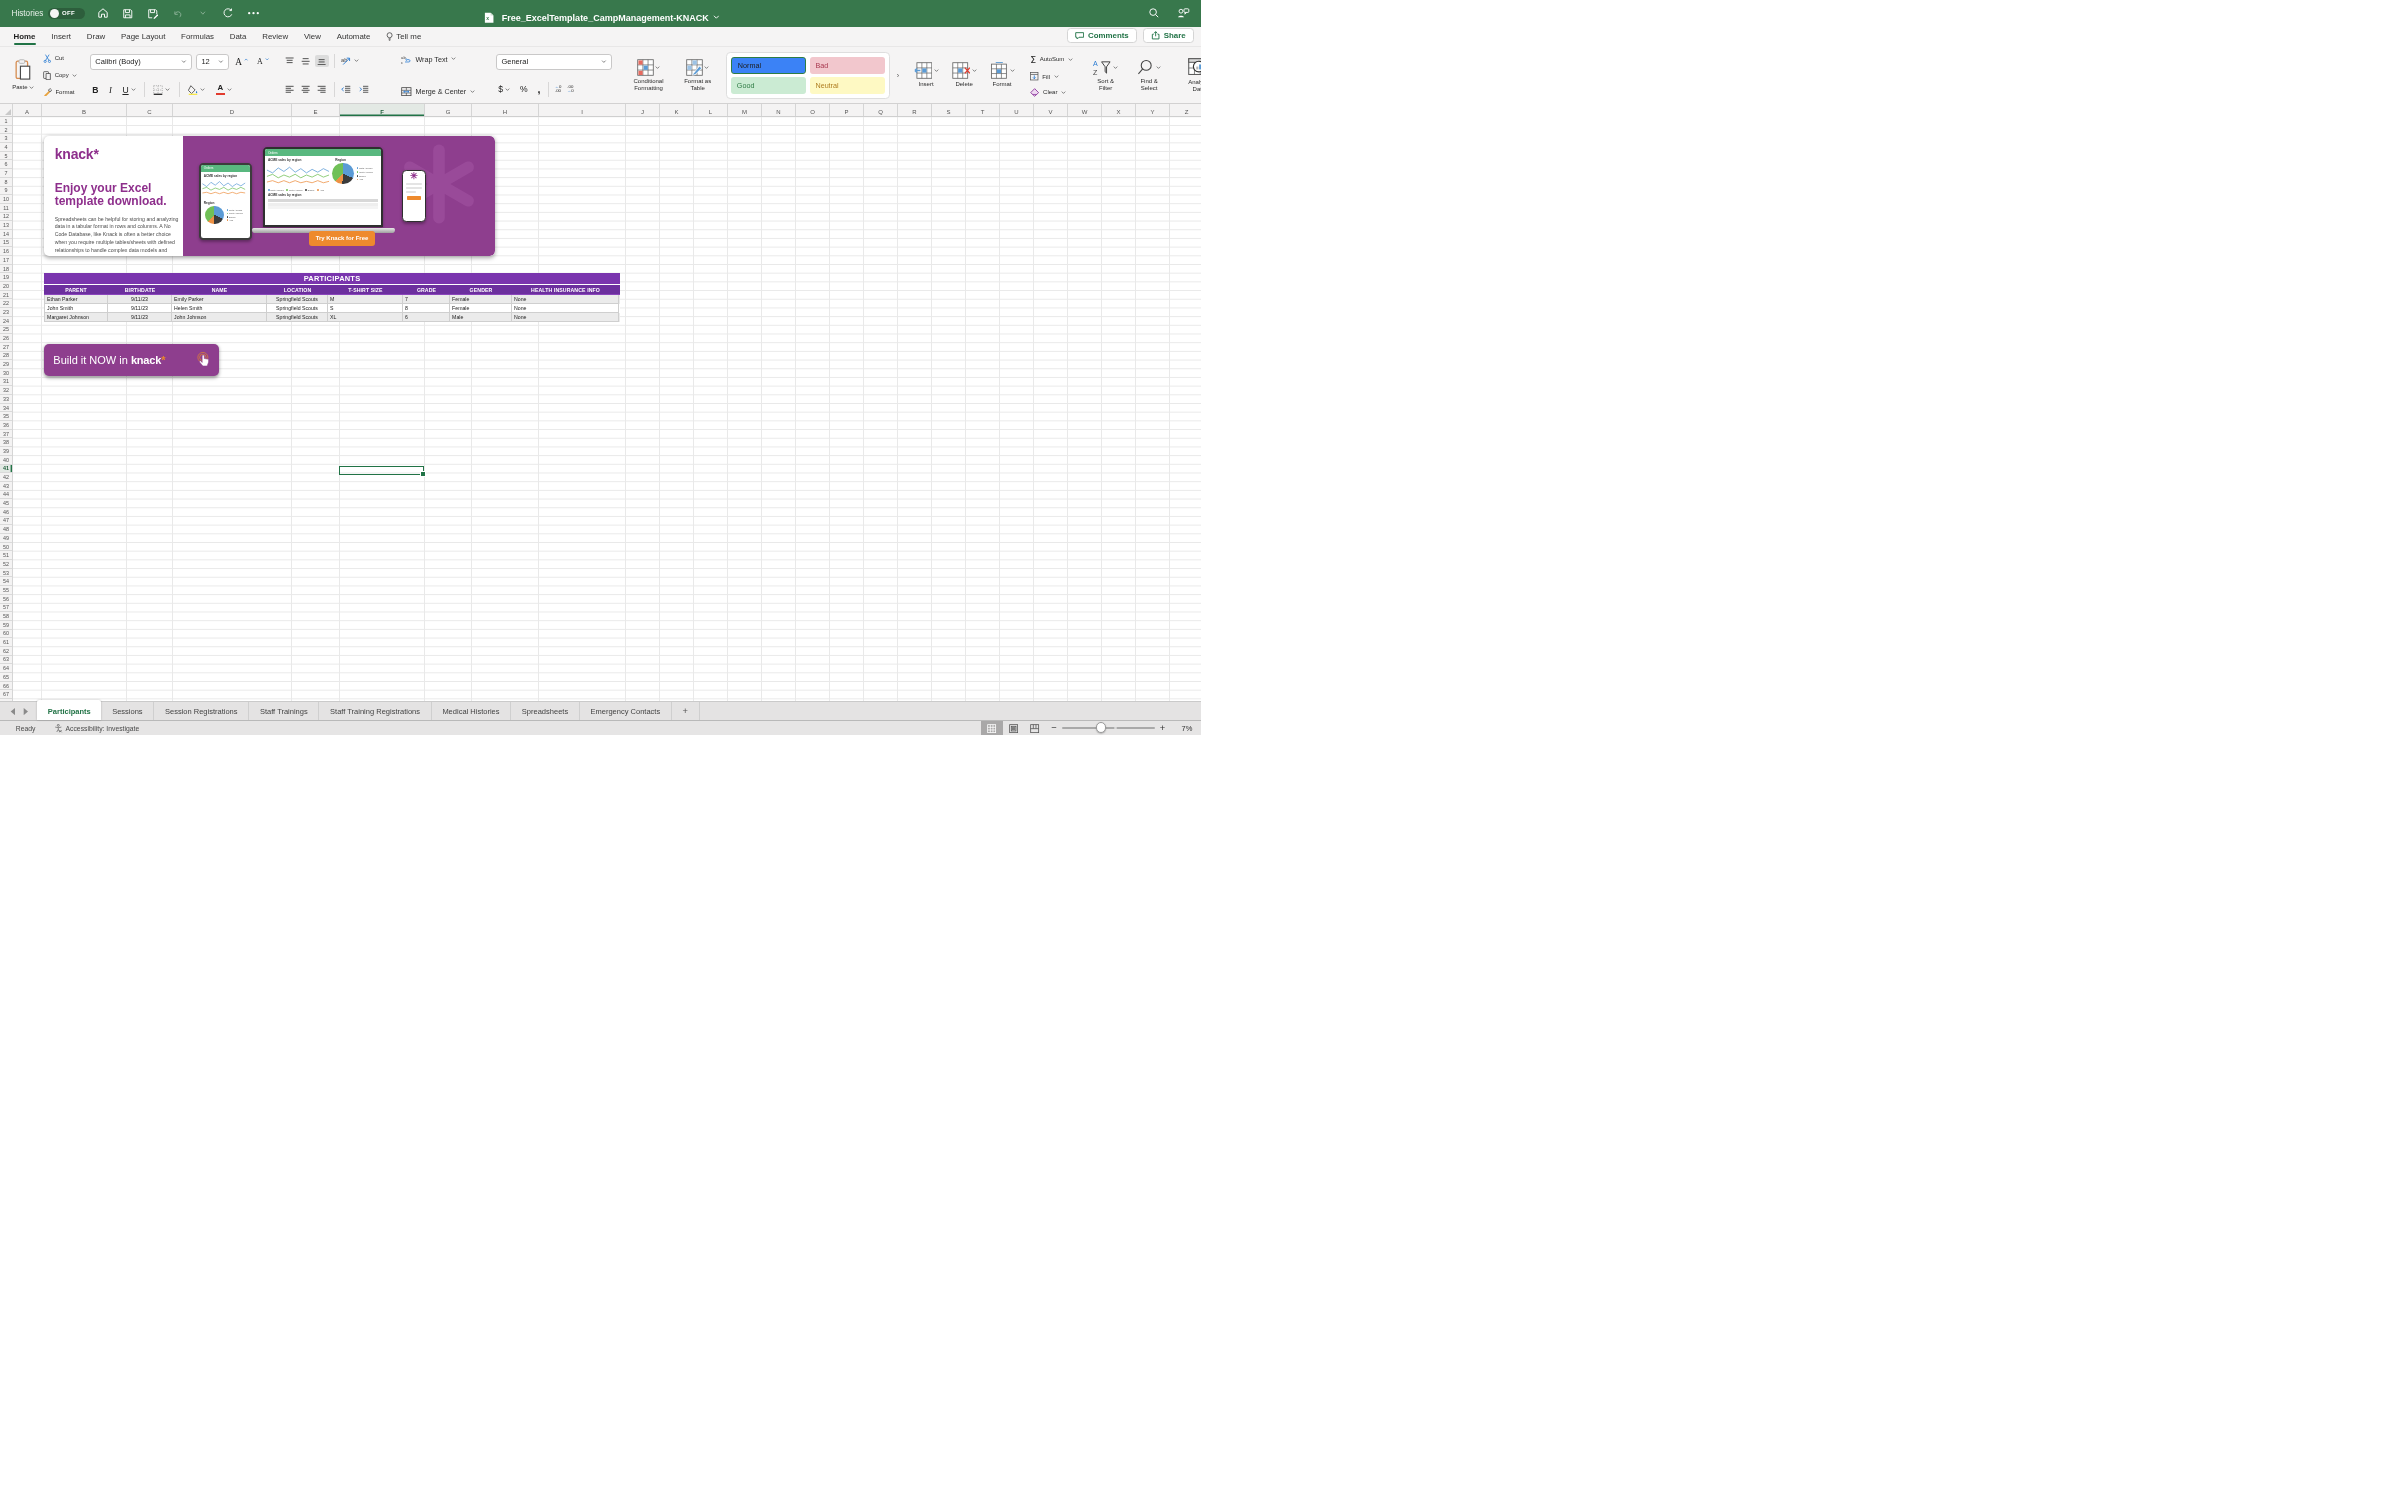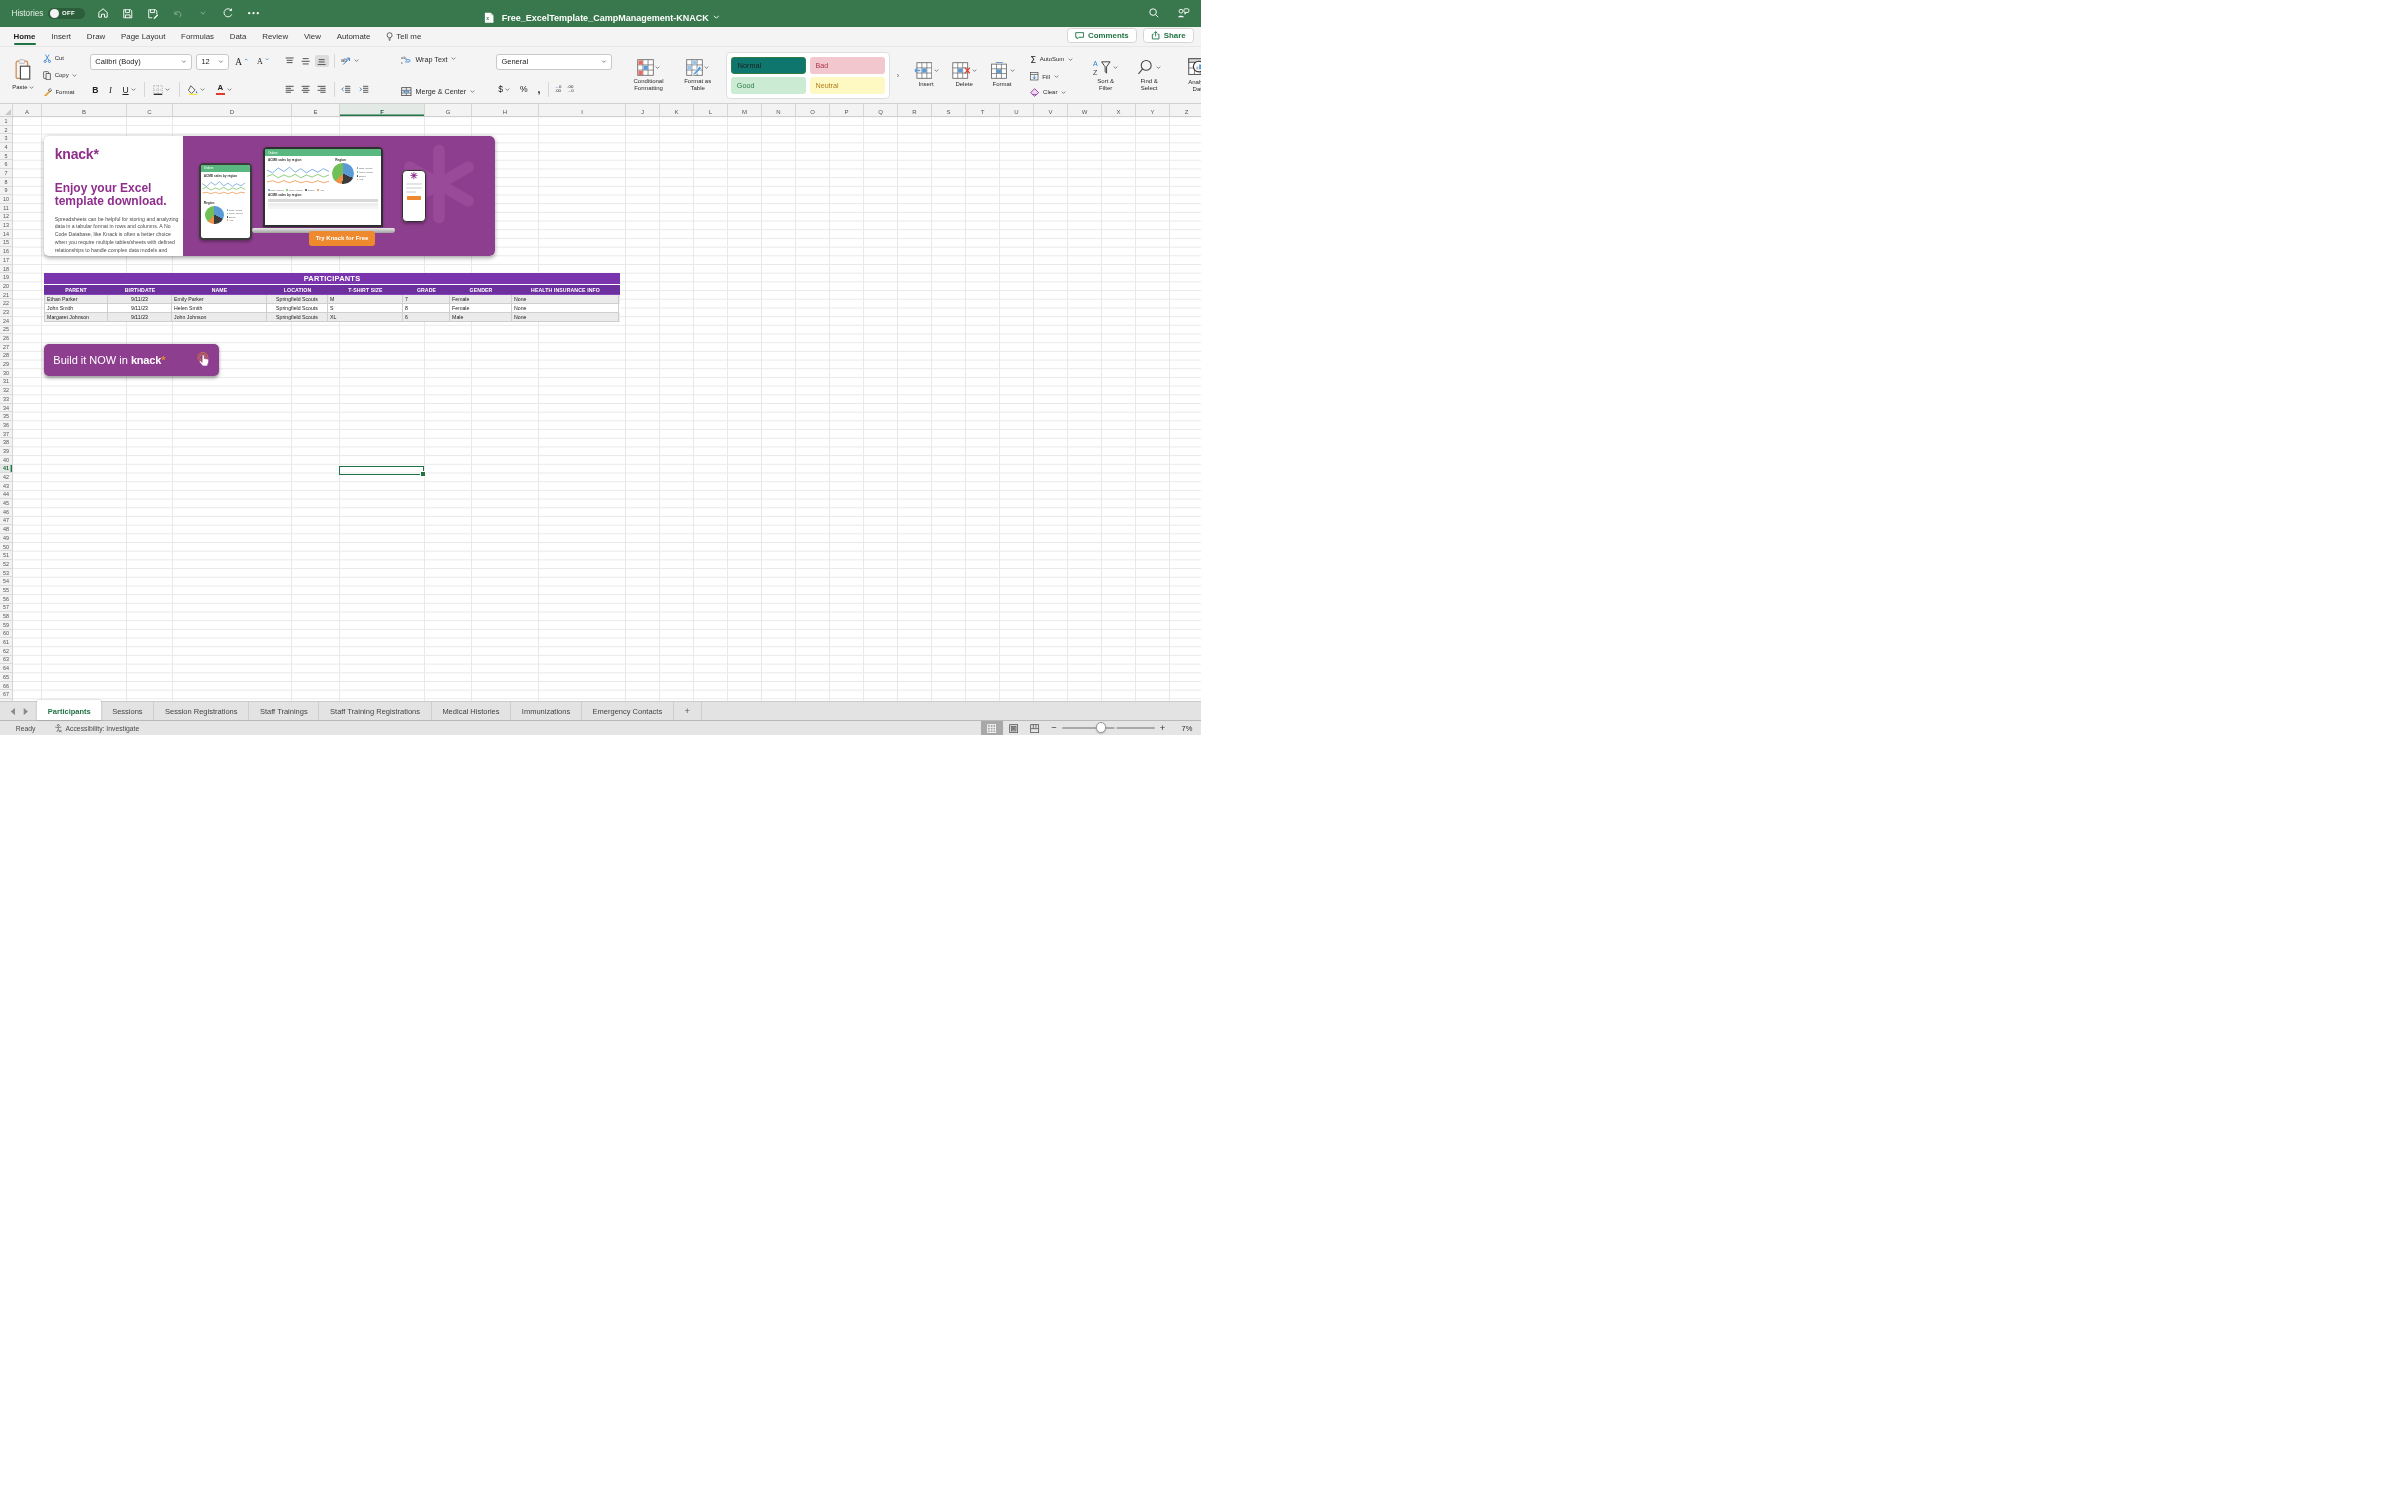--- a/index.html
+++ b/index.html
@@ -37,21 +37,21 @@
   .stackcol { display:flex; flex-direction:column; justify-content:space-between; height:47px; padding:1.4px 0; }
   .smallbtn { display:flex; align-items:center; gap:3.6px; font-size:6px; color:#2a2a2a; padding:0.7px 1.4px; border-radius:2.1px; }
   .tworow { display:flex; flex-direction:column; justify-content:space-between; height:47px; padding:2.1px 0; }
   .rowline { display:flex; align-items:center; gap:4.3px; }
   .combo { background:#fff; border:0.7px solid #c9c8c8; border-radius:2.9px; height:15.8px; display:flex; align-items:center; justify-content:space-between; padding:0 4.3px; font-size:7.5px; color:#1e1e1e; }
   .iconbtn { display:flex; align-items:center; gap:2.1px; padding:1.4px 2.1px; border-radius:2.1px; font-size:7.9px; color:#222; }
   .iconbtn.selected { background:#dcdcdc; }
   .fmt-letter { font-size:8.6px; color:#222; font-family:"Liberation Serif", serif; }
   .style-gallery { background:#fff; border:0.7px solid #dedede; border-radius:4.3px; display:grid; grid-template-columns:75px 75px; grid-gap:3.6px; padding:3.6px 4.3px; position:relative; }
   .style-chip { height:17px; border-radius:2.9px; display:flex; align-items:center; padding:0 5.7px; font-size:7.2px; }
-  .style-chip.normal { background:#0f766e; border:1.4px solid #2E7D43; color:#1e1e1e;text-align:right; }
+  .style-chip.normal { background:#3b82f6; border:1.4px solid #2E7D43; color:#1e1e1e;text-align:right; }
   .style-chip.bad { background:#f2c7cd; color:#a93a50; }
   .style-chip.good { background:#cbebd3; color:#2f7c44; }
   .style-chip.neutral { background:#fef9c3; color:#af7d20; }
   .gal-arrow { position:absolute; right:-10px; top:50%; transform:translateY(-50%); font-size:7.2px; color:#555; }
   .two-line { width:42px; }
   .sigma { font-size:9.3px; color:#222; font-family:"DejaVu Sans", sans-serif; }
   .decbtn { display:flex; flex-direction:column; font-size:4.3px; line-height:1.1; color:#222; align-items:center; }
   .decbtn b { color:#2b7cd3; font-weight:normal; }
 
   
@@ -1033,21 +1033,21 @@
             <path d="M1 0 L7 5 L1 10 Z"></path>
           </svg></span>
     </div>
     <div id="sheet-tabs" style="display:flex;align-items:stretch;">
         <div class="stab active">Participants</div>
         <div class="stab">Sessions</div>
         <div class="stab">Session Registrations</div>
         <div class="stab">Staff Trainings</div>
         <div class="stab">Staff Training Registrations</div>
         <div class="stab">Medical Histories</div>
-        <div class="stab">Immunizations</div>
+        <div class="stab">Spreadsheets</div>
         <div class="stab">Emergency Contacts</div>
         <div class="stab addtab">+</div>
       </div>
   </div>
 
   <div class="statusbar">
     <span class="sb-ready">Ready</span>
     <span class="sb-acc">
       <svg width="8.6" height="8.6" viewBox="0 0 14 14" fill="none" stroke="#555" stroke-width="1.1">
           <circle cx="7" cy="2.2" r="1.6"></circle>

